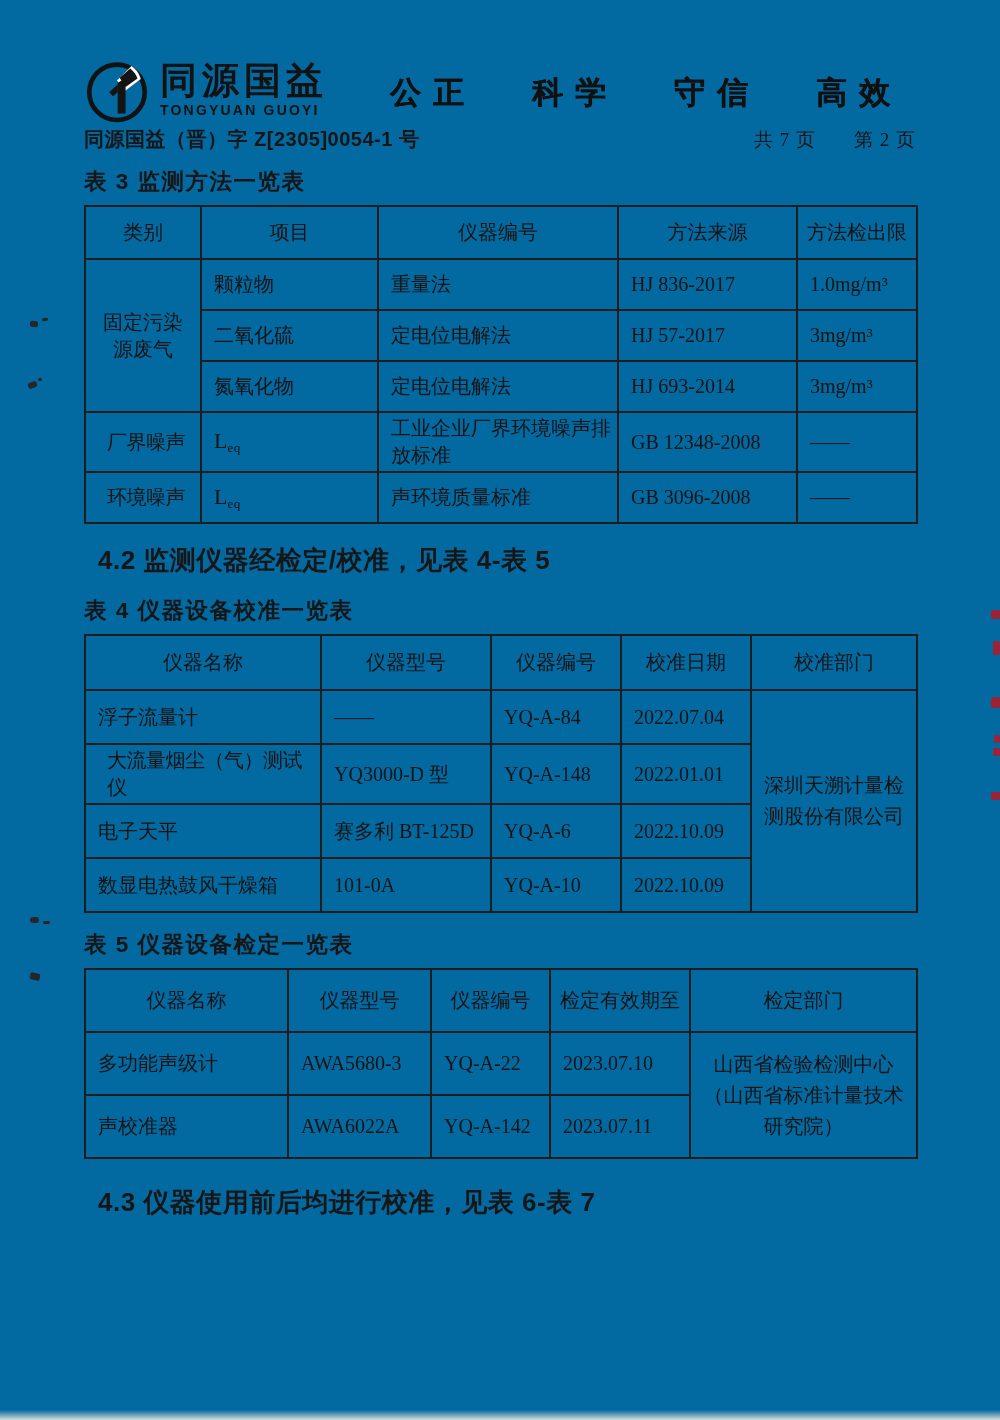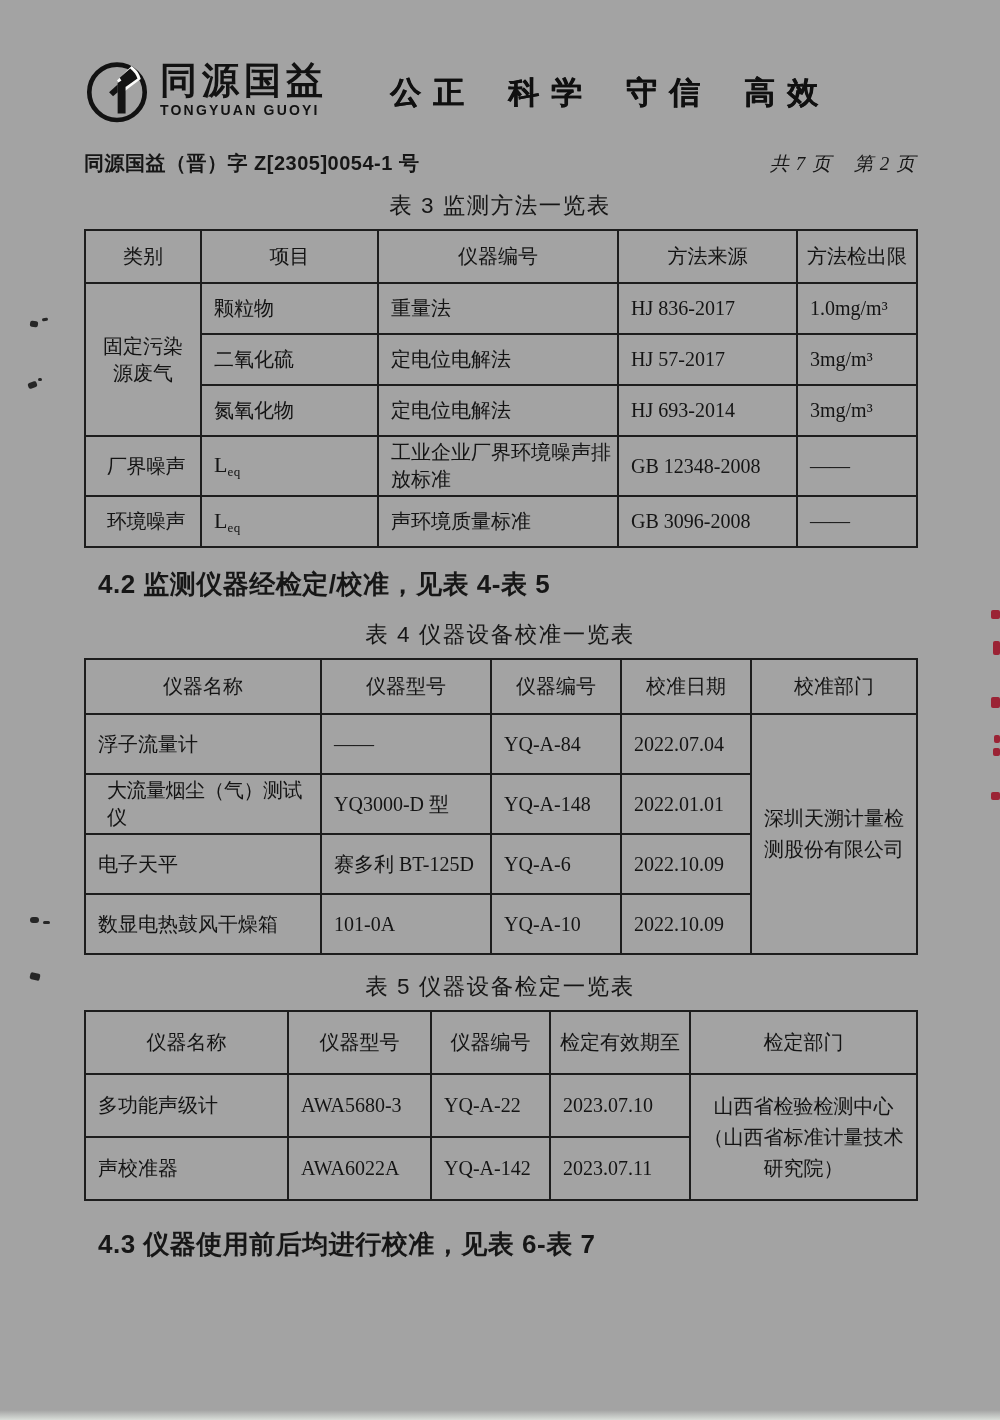--- a/index.html
+++ b/index.html
@@ -1,57 +1,57 @@
 <!DOCTYPE html>
 <html><head>
 <meta charset="utf-8">
 <style>
   html,body{margin:0;padding:0;background:#777;}
   .page{
     position:relative;width:1000px;height:1420px;margin:0 auto;
-    background:#a3a3a3;overflow:hidden;color:#161616;
+    background:#0369a1;overflow:hidden;color:#161616;
     font-family:"Liberation Serif", serif;
   }
   .content{position:absolute;left:84px;top:58px;width:832px;}
 
   
   .brand-row{display:flex;align-items:flex-start;}
   .logo-wrap{display:flex;align-items:center;}
   .logo-svg{width:66px;height:66px;display:block;}
   .brand-text{margin-left:10px;padding-top:4px;}
   .brand-cn{
     font-family:"Liberation Sans", sans-serif;font-weight:800;
     font-size:37px;line-height:38px;letter-spacing:5px;color:#121212;
   }
   .brand-en{
     font-family:"Liberation Sans", sans-serif;font-weight:700;
     font-size:14px;letter-spacing:2.2px;margin-top:2px;color:#121212;
   }
   .slogans{
-    display:flex;gap:32px;margin-left:62px;padding-top:14px;
+    display:flex;gap:56px;margin-left:62px;padding-top:14px;
     font-family:"Liberation Sans", sans-serif;font-weight:900;
     font-size:31px;color:#101010;
   }
   .slogan{letter-spacing:12px;text-shadow:0.6px 0 0 #101010;}
 
   
   .doc-line{
     display:flex;justify-content:space-between;align-items:baseline;
-    margin-top:26px;
+    margin-top:2px;
   }
   .doc-number{
     font-family:"Liberation Sans", sans-serif;font-weight:700;
     font-size:20px;letter-spacing:0.5px;
   }
-  .page-info{font-size:19px;letter-spacing:1px;display:flex;gap:22px;font-style:italic;}
+  .page-info{font-size:19px;letter-spacing:1px;display:flex;gap:38px;}
 
   
   .table-title{
-    text-align:center;font-family:"Liberation Sans", sans-serif;
-    font-weight:400;font-size:22.5px;letter-spacing:1.5px;
+    font-family:"Liberation Sans", sans-serif;
+    font-weight:700;font-size:22.5px;letter-spacing:1.5px;
   }
   .tt3{margin-top:13px;}
   .tt4{margin-top:17px;}
   .tt5{margin-top:16px;}
   .section-line{
     font-family:"Liberation Sans", sans-serif;font-weight:600;
     font-size:26px;letter-spacing:0.5px;margin:0;padding-left:14px;
   }
   .s42{margin-top:19px;}
   .s43{margin-top:26px;}
@@ -60,21 +60,21 @@
   table{border-collapse:collapse;table-layout:fixed;width:832px;}
   .tbl{margin-top:8px;}
   th,td{
     border:2px solid #1d1d1d;font-weight:normal;
     font-size:20px;color:#141414;overflow:hidden;
   }
   th{text-align:center;}
   td{text-align:left;padding:2px 4px 2px 12px;vertical-align:middle;}
   td.center{text-align:center;padding:2px 4px;}
   .h55{height:51px;} .h57{height:53px;padding-left:48px;} .h62{height:58px;} .h59{height:55px;}
-  .h54{height:60px;border-radius:12px;} .h67{height:63px;}
+  .h54{height:54px;border-radius:12px;} .h67{height:63px;}
   .sub{font-size:13px;vertical-align:-4px;letter-spacing:0.5px;}
   .param{font-size:22px;}
   .dept{line-height:1.55;}
   .dept span{display:block;}
   .line{display:block;line-height:1.35;}
   .tight{padding-left:21px;letter-spacing:-0.5px;}
 
   
   .speck{position:absolute;background:#262626;border-radius:2px;}
   .sp1{left:30px;top:321px;width:8px;height:6px;transform:rotate(8deg);}

